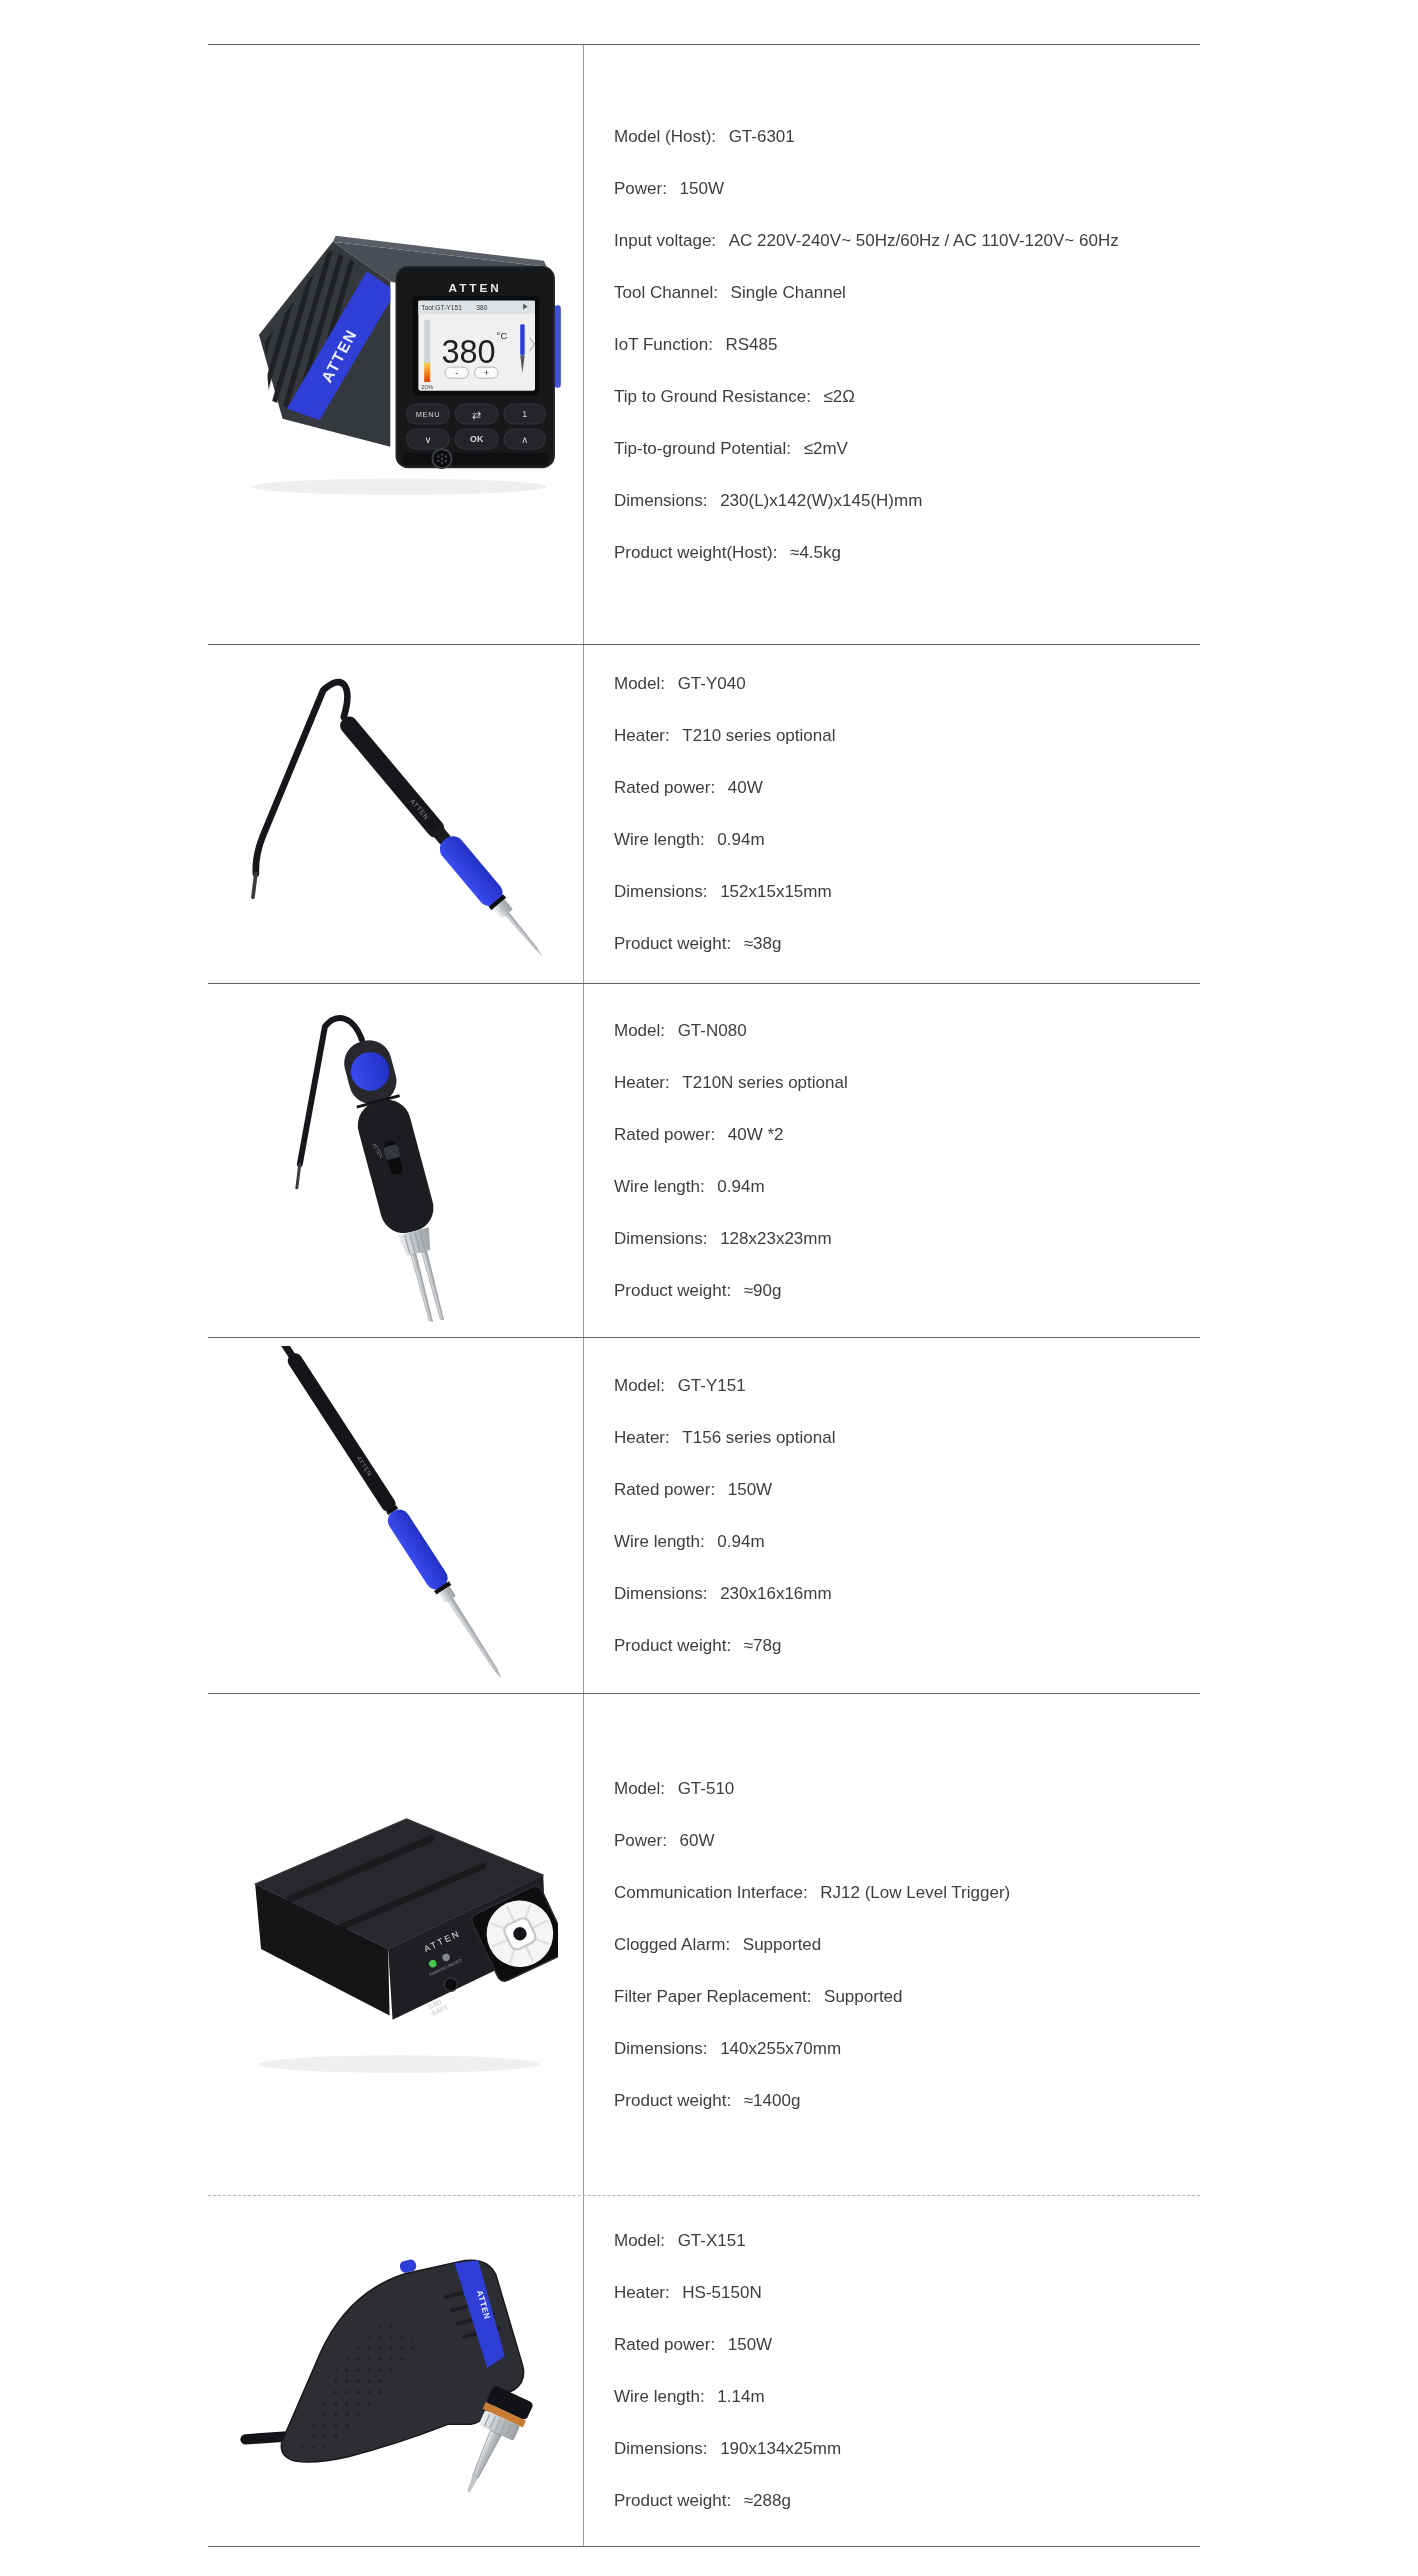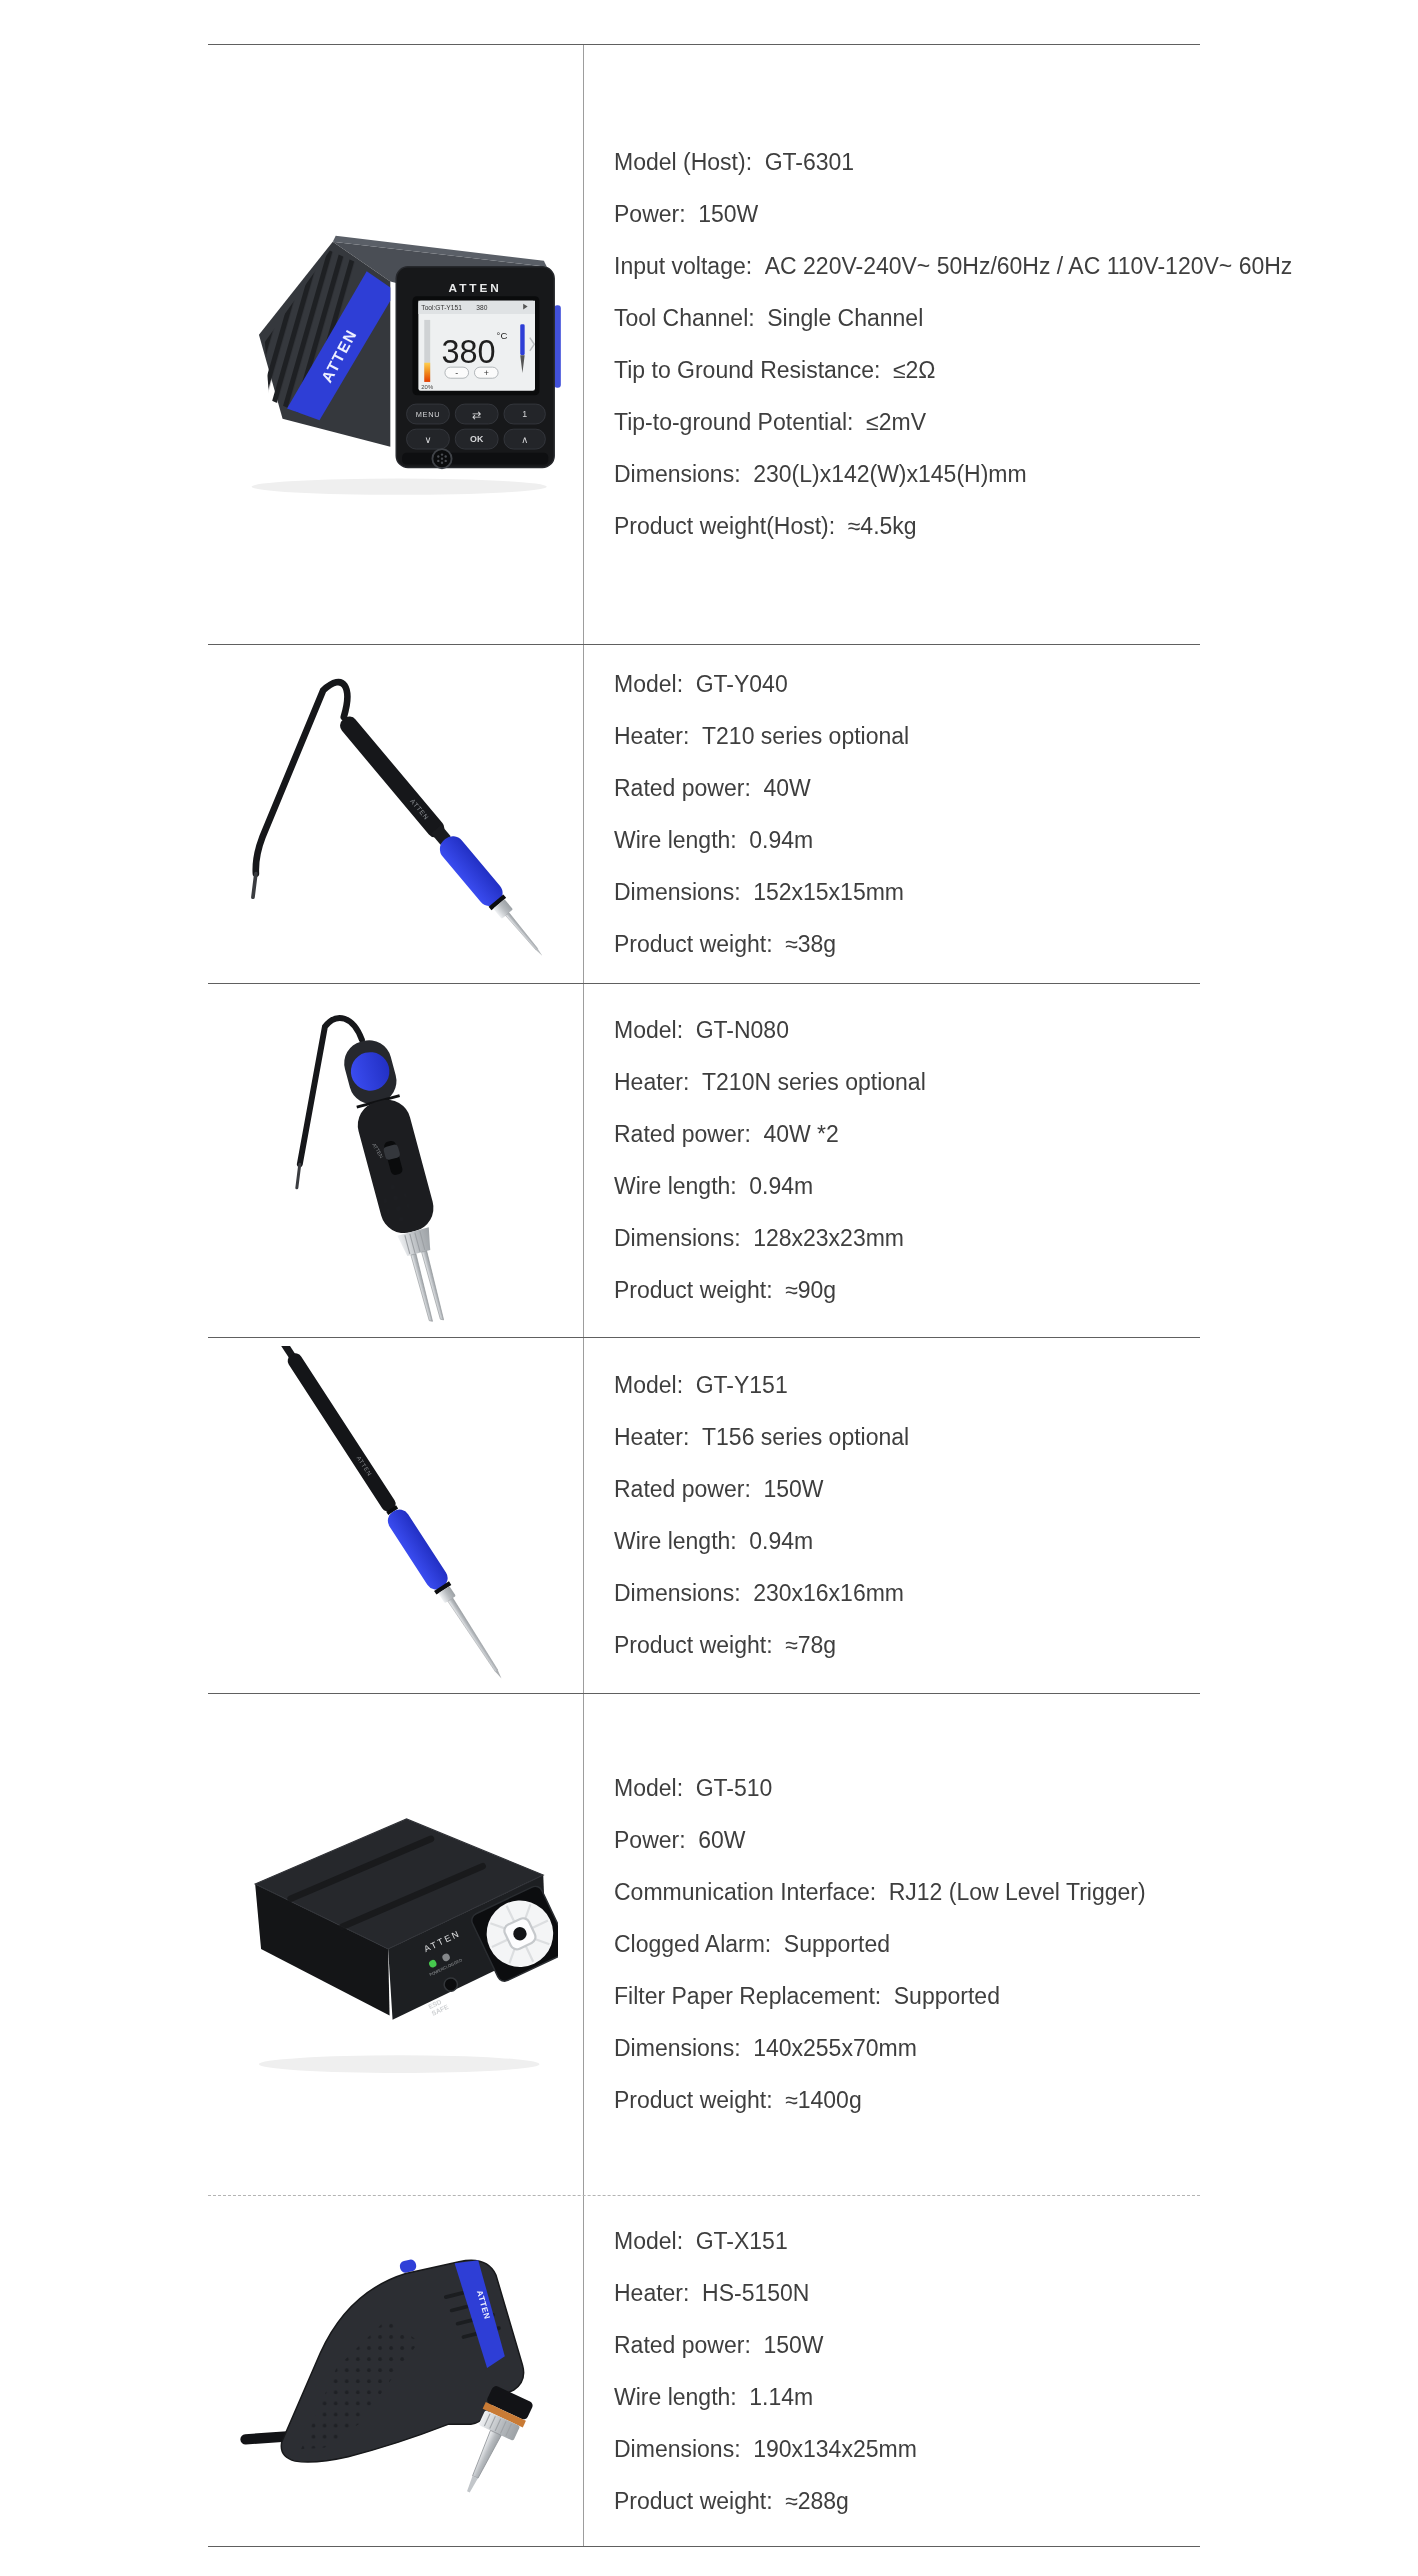--- a/index.html
+++ b/index.html
@@ -15,21 +15,21 @@
   .prod-row.dashed{border-bottom:0.7px dashed #b4b4b4;}
   .prod-row:last-child{border-bottom:none;}
   .col-image{
     flex:0 0 375px;width:375px;border-right:0.7px solid #9d9d9d;
     display:flex;align-items:center;justify-content:center;overflow:hidden;
   }
   .col-specs{
     flex:1;display:flex;flex-direction:column;justify-content:center;
     padding-left:30px;overflow:visible;
   }
-  .spec-line{height:52px;display:flex;align-items:center;font-size:23px;color:#3e3e3e;white-space:nowrap;}
+  .spec-line{height:52px;display:flex;align-items:center;font-size:17px;color:#3e3e3e;white-space:nowrap;}
   .spec-value{margin-left:12.6px;}
   svg text{font-family:"Liberation Sans",sans-serif;}
 </style>
 </head>
 <body>
 
 <svg width="0" height="0" style="position:absolute" aria-hidden="true">
   <defs>
     <linearGradient id="blu" x1="0" y1="0" x2="1" y2="0">
       <stop offset="0" stop-color="#3a4cf0"></stop>
@@ -121,20 +121,24 @@
         </div>
         <div class="spec-line">
           <span class="spec-label">Input voltage:</span>
           <span class="spec-value">AC 220V-240V~ 50Hz/60Hz / AC 110V-120V~ 60Hz</span>
         </div>
         <div class="spec-line">
           <span class="spec-label">Tool Channel:</span>
           <span class="spec-value">Single Channel</span>
         </div>
         <div class="spec-line">
+          <span class="spec-label">IoT Function:</span>
+          <span class="spec-value">RS485</span>
+        </div>
+        <div class="spec-line">
           <span class="spec-label">Tip to Ground Resistance:</span>
           <span class="spec-value">≤2Ω</span>
         </div>
         <div class="spec-line">
           <span class="spec-label">Tip-to-ground Potential:</span>
           <span class="spec-value">≤2mV</span>
         </div>
         <div class="spec-line">
           <span class="spec-label">Dimensions:</span>
           <span class="spec-value">230(L)x142(W)x145(H)mm</span>

